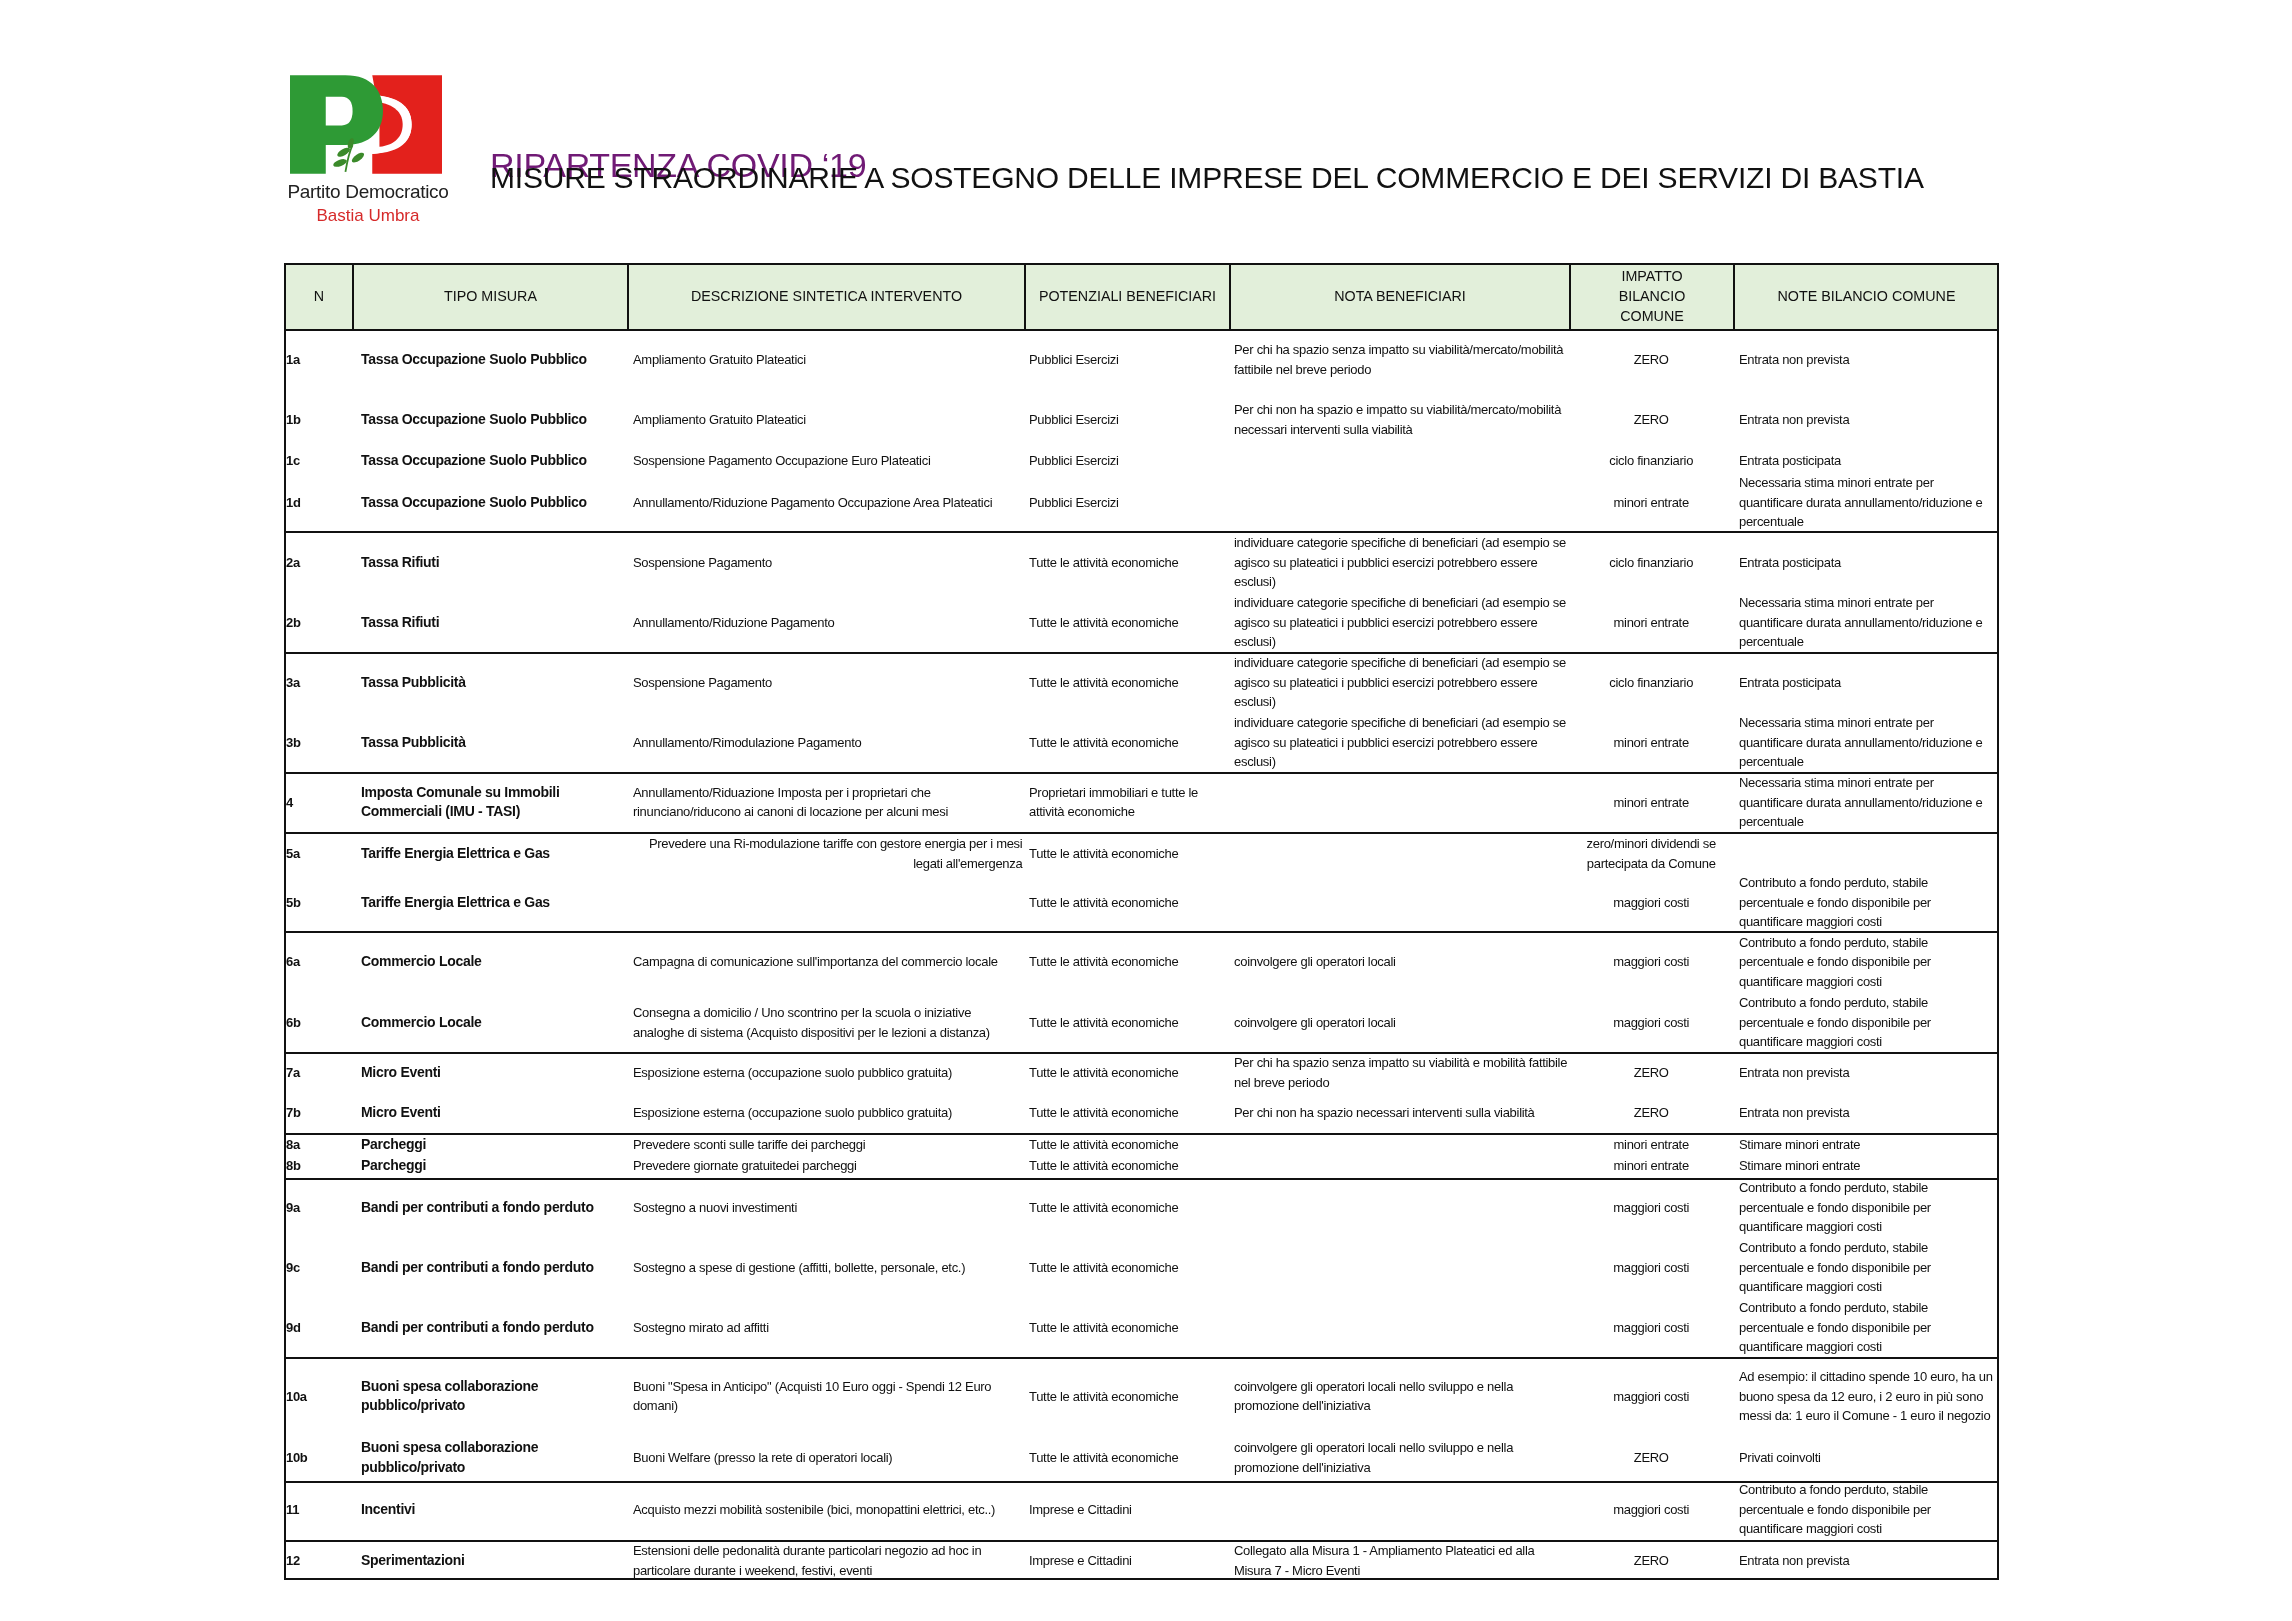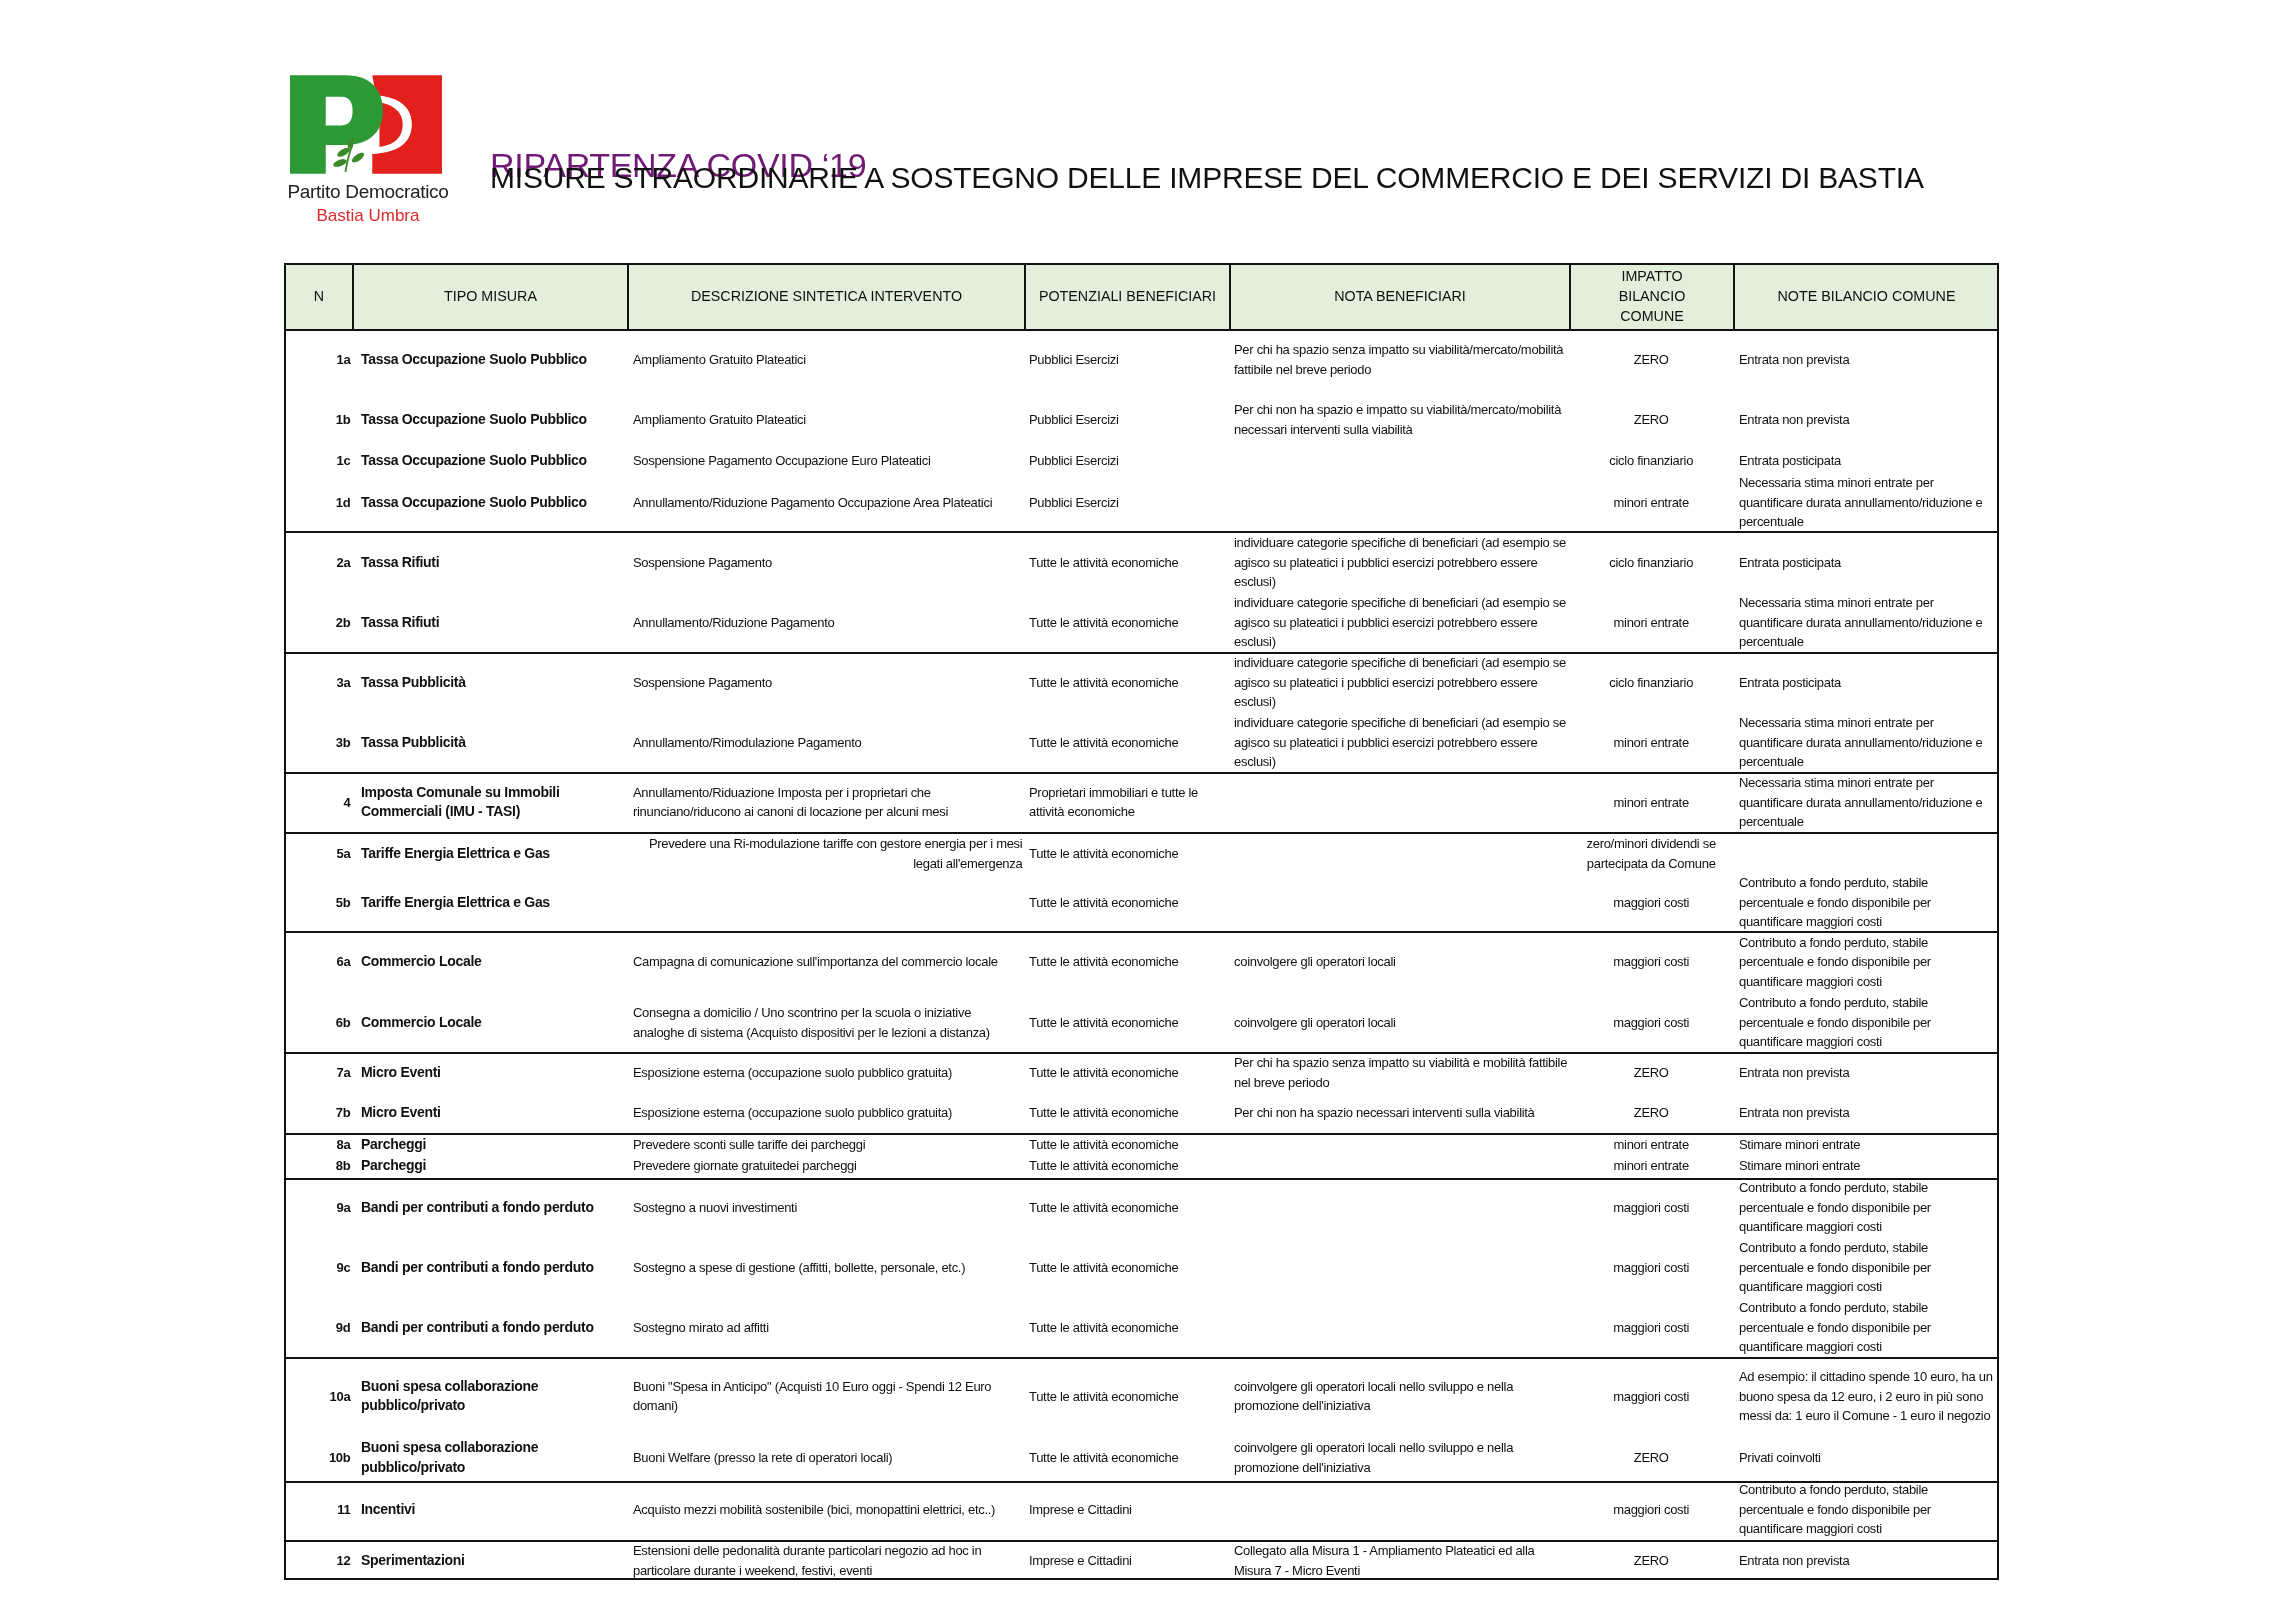--- a/index.html
+++ b/index.html
@@ -13,21 +13,21 @@
 
   .table { position:absolute; left:284px; top:263px; width:1715px; height:1317px; border:2.7px solid #111; box-sizing:border-box; }
   .hdr { position:absolute; left:0; top:0; right:0; height:66px; background:#e2efda; border-bottom:2.7px solid #111; box-sizing:border-box; }
   .hcell { position:absolute; top:0; height:64px; display:flex; align-items:center; justify-content:center; text-align:center; font-family:"Liberation Sans Narrow","Liberation Sans", sans-serif; font-size:14.3px; line-height:19.7px; color:#111; border-right:2.7px solid #111; box-sizing:border-box; padding:0 5.4px; transform-origin:center; }
   .hcell.last { border-right:none; }
   .grp { position:absolute; left:0; right:0; border-bottom:2.7px solid #111; box-sizing:border-box; }
   .grp.last { border-bottom:none; }
   .row { position:absolute; left:0; right:0; }
   .c { position:absolute; top:0; bottom:0; display:flex; align-items:center; font-size:13px; line-height:19.7px; color:#111; box-sizing:border-box; padding-right:3.6px; letter-spacing:-0.3px; }
   .c span { display:block; }
-  .c.n { justify-content:flex-end; font-weight:bold;padding-left:48px; }
+  .c.n { justify-content:flex-start; font-weight:bold; }
   .c.tipo { font-weight:bold; font-size:14px; }
   .c.imp { justify-content:center; text-align:center; }
 </style>
 </head>
 <body>
 
 <div class="logo">
   <svg class="letters" viewBox="0 0 170 110" width="152" height="99">
 
     <path d="M92 0 H170 V110 H92 V88 C128 84 136 70 136 55 C136 38 126 26 96 22 Z" fill="#e3211c"></path>

